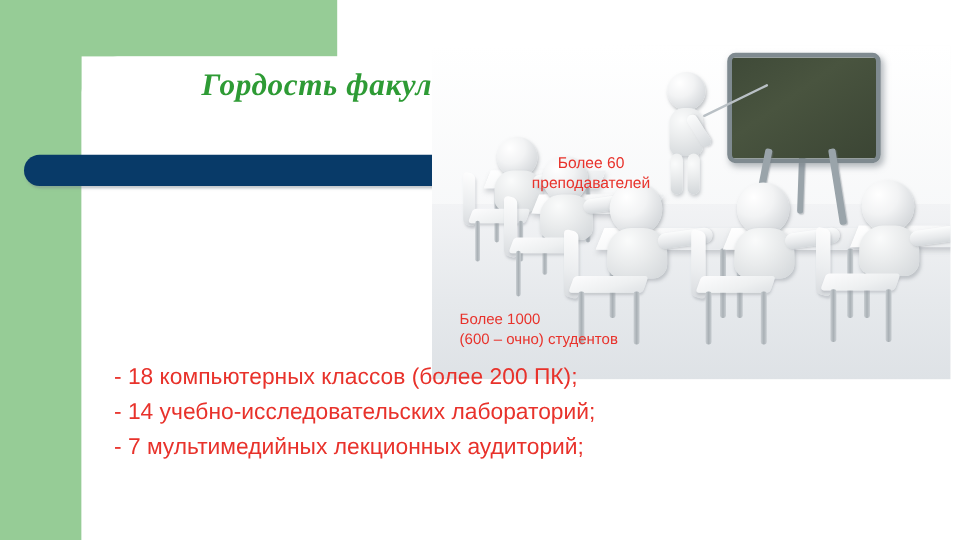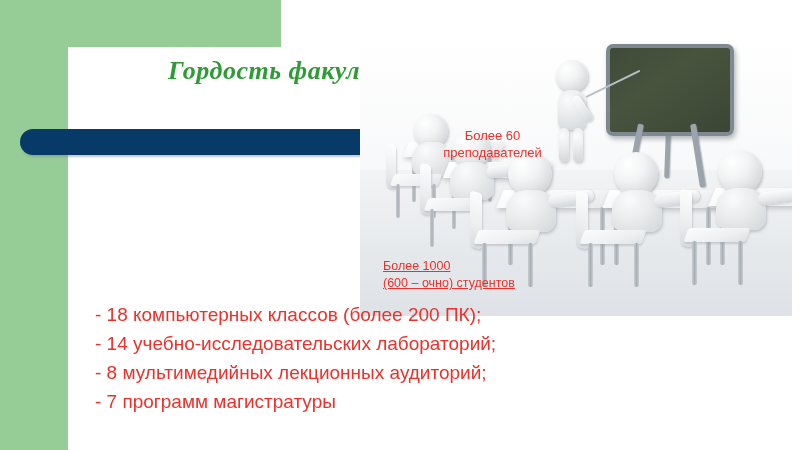--- a/index.html
+++ b/index.html
@@ -152,21 +152,21 @@
   
   .label-red {
     position: absolute;
     color: #e8322b;
     font-size: 13px;
     line-height: 17px;
     text-align: center;
     white-space: pre-line;
   }
   .label-teachers { left: 415px; top: 92px; width: 155px; margin-top: 35px; }
-  .label-students { left: 383px; top: 258px; width: 215px; text-align: left; font-size: 12.5px; line-height: 17px; text-decoration: underline; }
+  .label-students { left: 383px; top: 258px; width: 215px; text-align: left; font-size: 12.5px; line-height: 17px; }
 
   
   .bullets {
     position: absolute;
     left: 95px; top: 300px;
     width: 660px;
   }
   .bullets li {
     list-style: none;
     color: #e8322b;
@@ -260,17 +260,16 @@
   </div>
 
   <div class="label-red label-teachers">Более 60
 преподавателей</div>
   <div class="label-red label-students">Более 1000
 (600 – очно) студентов</div>
 
   <ul class="bullets">
     <li>- 18 компьютерных классов (более 200 ПК);</li>
     <li>- 14 учебно-исследовательских лабораторий;</li>
-    <li>- 8 мультимедийных лекционных аудиторий;</li>
-    <li>- 7 программ магистратуры</li>
+    <li>- 7 мультимедийных лекционных аудиторий;</li>
   </ul>
 
 </div>
 
 </body></html>

